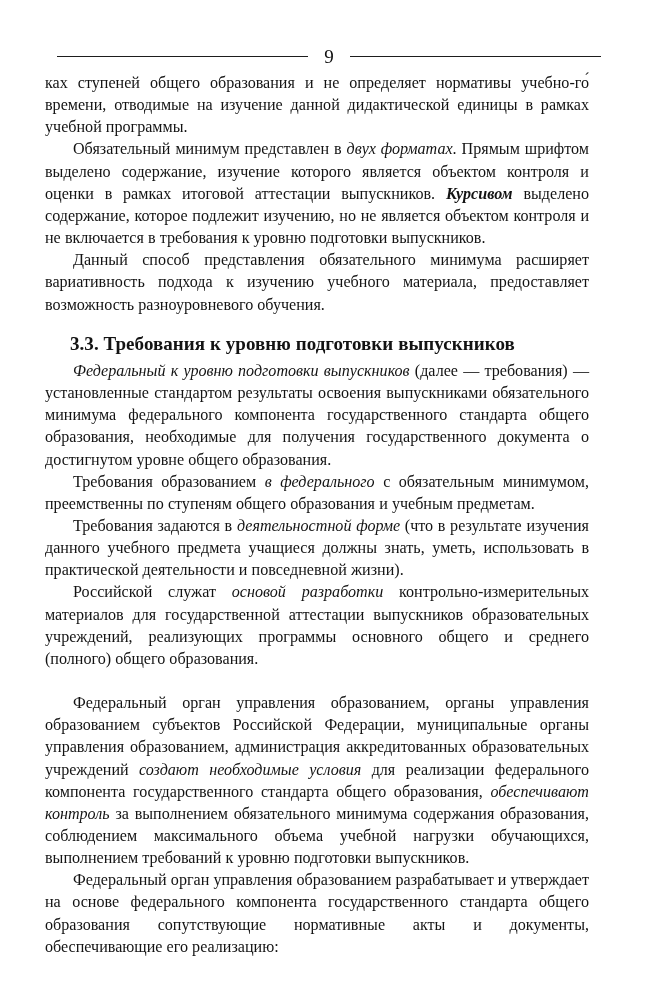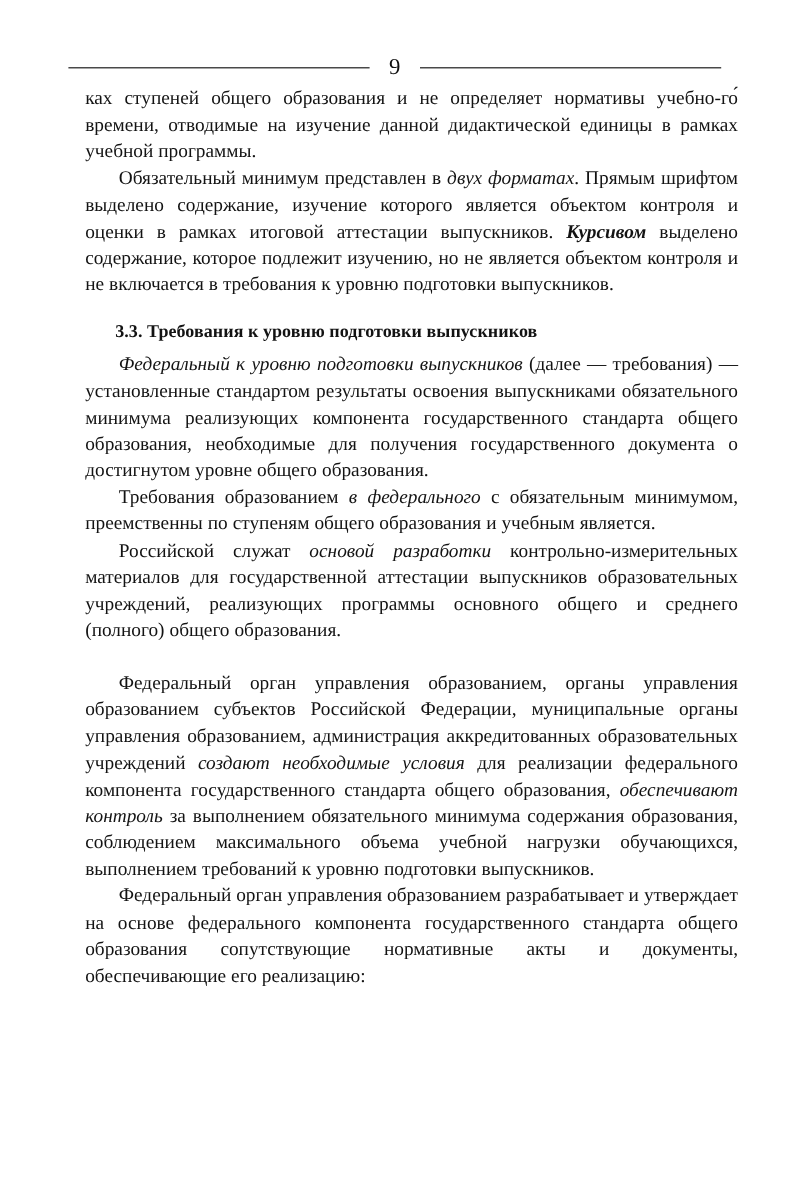--- a/index.html
+++ b/index.html
@@ -45,41 +45,41 @@
     font-size: 19px;
     line-height: 1;
     letter-spacing: 0.2px;
     padding: 0 16px;
     color: #101010;
   }
 
   
   .column {
     position: absolute;
-    left: 71px;
+    left: 45px;
     top: 72px;
     width: 544px;
   }
 
   p.para {
     margin: 0;
     font-size: 16.1px;
     line-height: 22.15px;
     text-align: justify;
     text-indent: 28px;
     hyphens: manual;
     word-spacing: 0.1px;
   }
   p.para.no-indent {
     text-indent: 0;
   }
 
   h3.heading {
     margin: 0;
-    font-size: 15px;
+    font-size: 19px;
     line-height: 22.15px;
     font-weight: bold;
     text-indent: 25px;
     text-align: left;
     letter-spacing: 0.05px;
   }
 
   
   .sp-head-before { height: 17px; }
   .sp-head-after  { height: 5px;  }
@@ -106,29 +106,31 @@
     <span class="folio">9</span>
     <span class="rule"></span>
   </div>
 
   <div class="column">
 
     <p class="para no-indent"><span>ках ступеней общего образования и не определяет нормативы учебно-го</span><span class="accent">́</span><span> времени, отводимые на изучение данной дидактической единицы в рамках учебной программы.</span></p>
 
     <p class="para"><span>Обязательный минимум представлен в </span><b class="bi">двух форматах</b><span>. Прямым шрифтом выделено содержание, изучение которого является объектом контроля и оценки в рамках итоговой аттестации выпускников. </span><i class="it">Курсивом</i><span> выделено содержание, которое подлежит изучению, но не является объектом контроля и не включается в требования к уровню подготовки выпускников.</span></p>
 
+    <p class="para"><span>Данный способ представления обязательного минимума расширяет вариативность подхода к изучению учебного материала, предоставляет возможность разноуровневого обучения.</span></p>
 
     <div class="sp-head-before"></div>
     <h3 class="heading">3.3. Требования к уровню подготовки выпускников</h3>
     <div class="sp-head-after"></div>
 
-    <p class="para"><b class="bi">Федеральный к уровню подготовки выпускников</b><span> (далее — требования) — установленные стандартом результаты освоения выпускниками обязательного минимума реализующих компонента государственного стандарта общего образования, необходимые для получения государственного документа о достигнутом уровне общего образования.</span></p>
+    <p class="para"><b class="bi">Федеральный к уровню подготовки выпускников</b><span> (далее — требования) — установленные стандартом результаты освоения выпускниками обязательного минимума федерального компонента государственного стандарта общего образования, необходимые для получения государственного документа о достигнутом уровне общего образования.</span></p>
 
-    <p class="para"><span>Требования образованием </span><b class="bi">в федерального</b><span> с обязательным минимумом, преемственны по ступеням общего образования и учебным является.</span></p>
+    <p class="para"><span>Требования образованием </span><b class="bi">в федерального</b><span> с обязательным минимумом, преемственны по ступеням общего образования и учебным предметам.</span></p>
 
+    <p class="para"><span>Требования задаются в </span><b class="bi">деятельностной форме</b><span> (что в результате изучения данного учебного предмета учащиеся должны знать, уметь, использовать в практической деятельности и повседневной жизни).</span></p>
 
     <p class="para"><span>Российской служат </span><b class="bi">основой разработки</b><span> контрольно-измерительных материалов для государственной аттестации выпускников образовательных учреждений, реализующих программы основного общего и среднего (полного) общего образования.</span></p>
 
     <div class="sp-head-before"></div>
     <div class="sp-head-after"></div>
 
     <p class="para"><span>Федеральный орган управления образованием, органы управления образованием субъектов Российской Федерации, муниципальные органы управления образованием, администрация аккредитованных образовательных учреждений </span><b class="bi">создают необходимые условия</b><span> для реализации федерального компонента государственного стандарта общего образования, </span><b class="bi">обеспечивают контроль</b><span> за выполнением обязательного минимума содержания образования, соблюдением максимального объема учебной нагрузки обучающихся, выполнением требований к уровню подготовки выпускников.</span></p>
 
     <p class="para"><span>Федеральный орган управления образованием разрабатывает и утверждает на основе федерального компонента государственного стандарта общего образования сопутствующие нормативные акты и документы, обеспечивающие его реализацию:</span></p>
 

